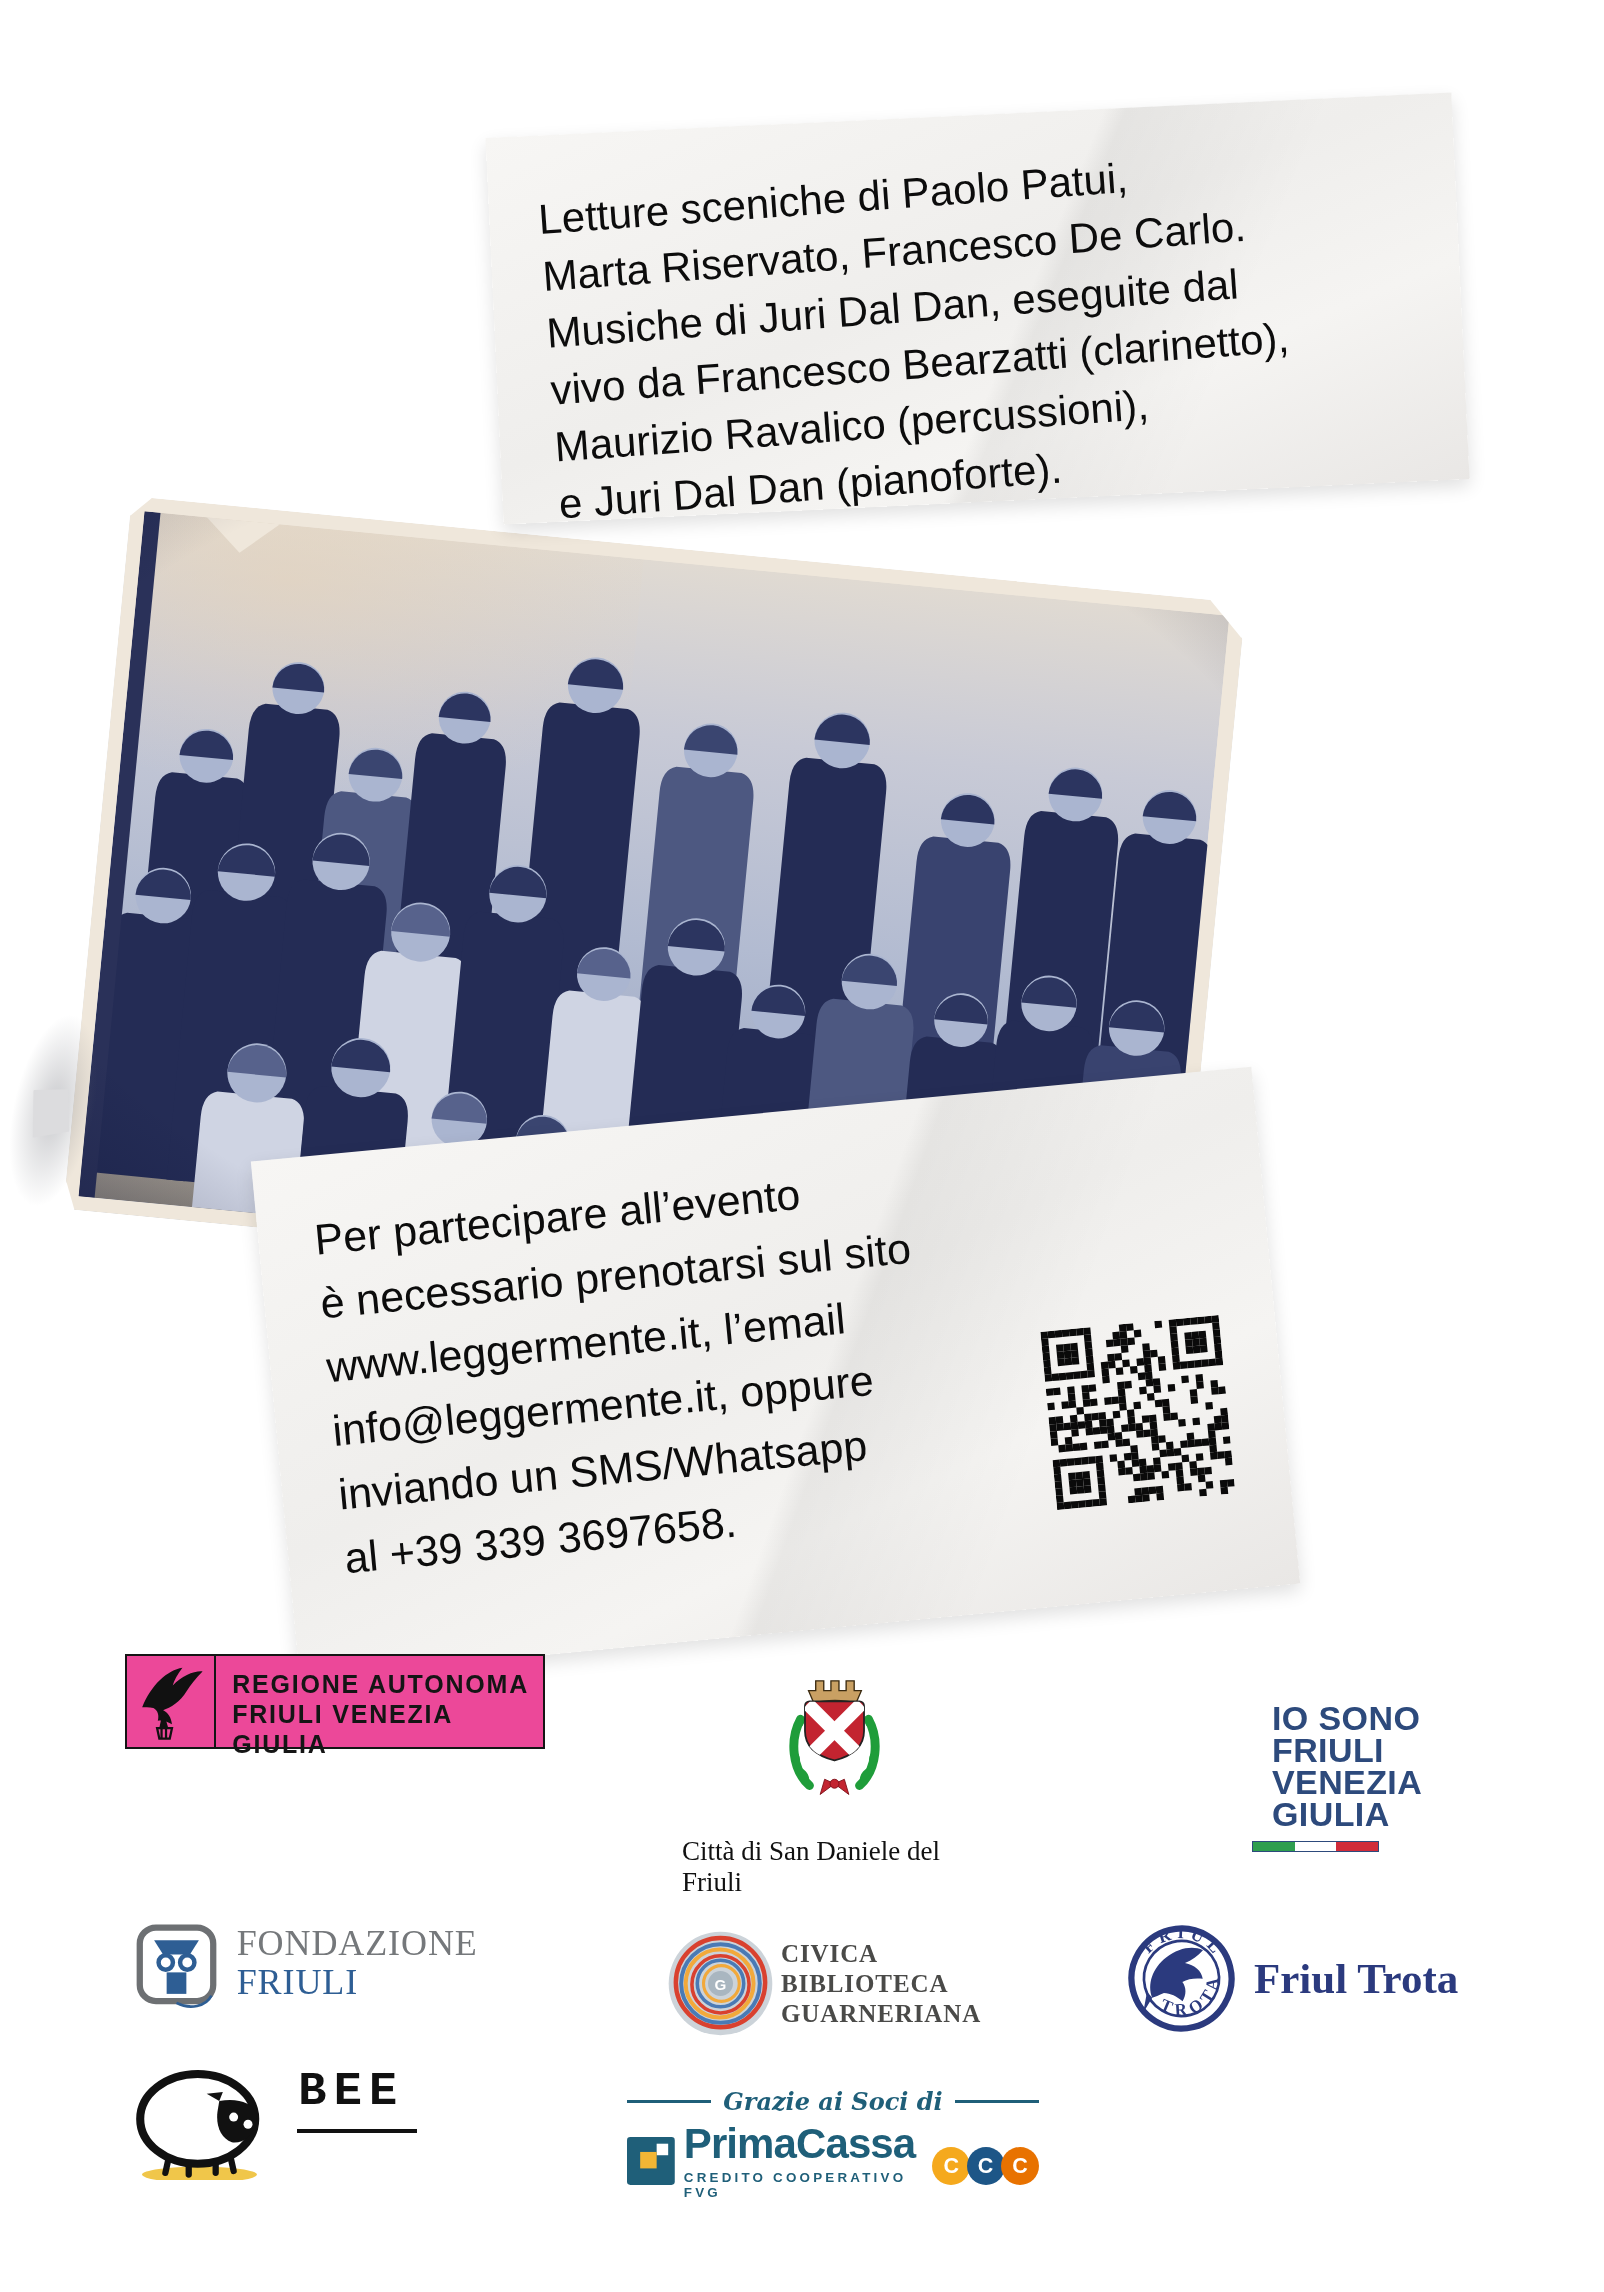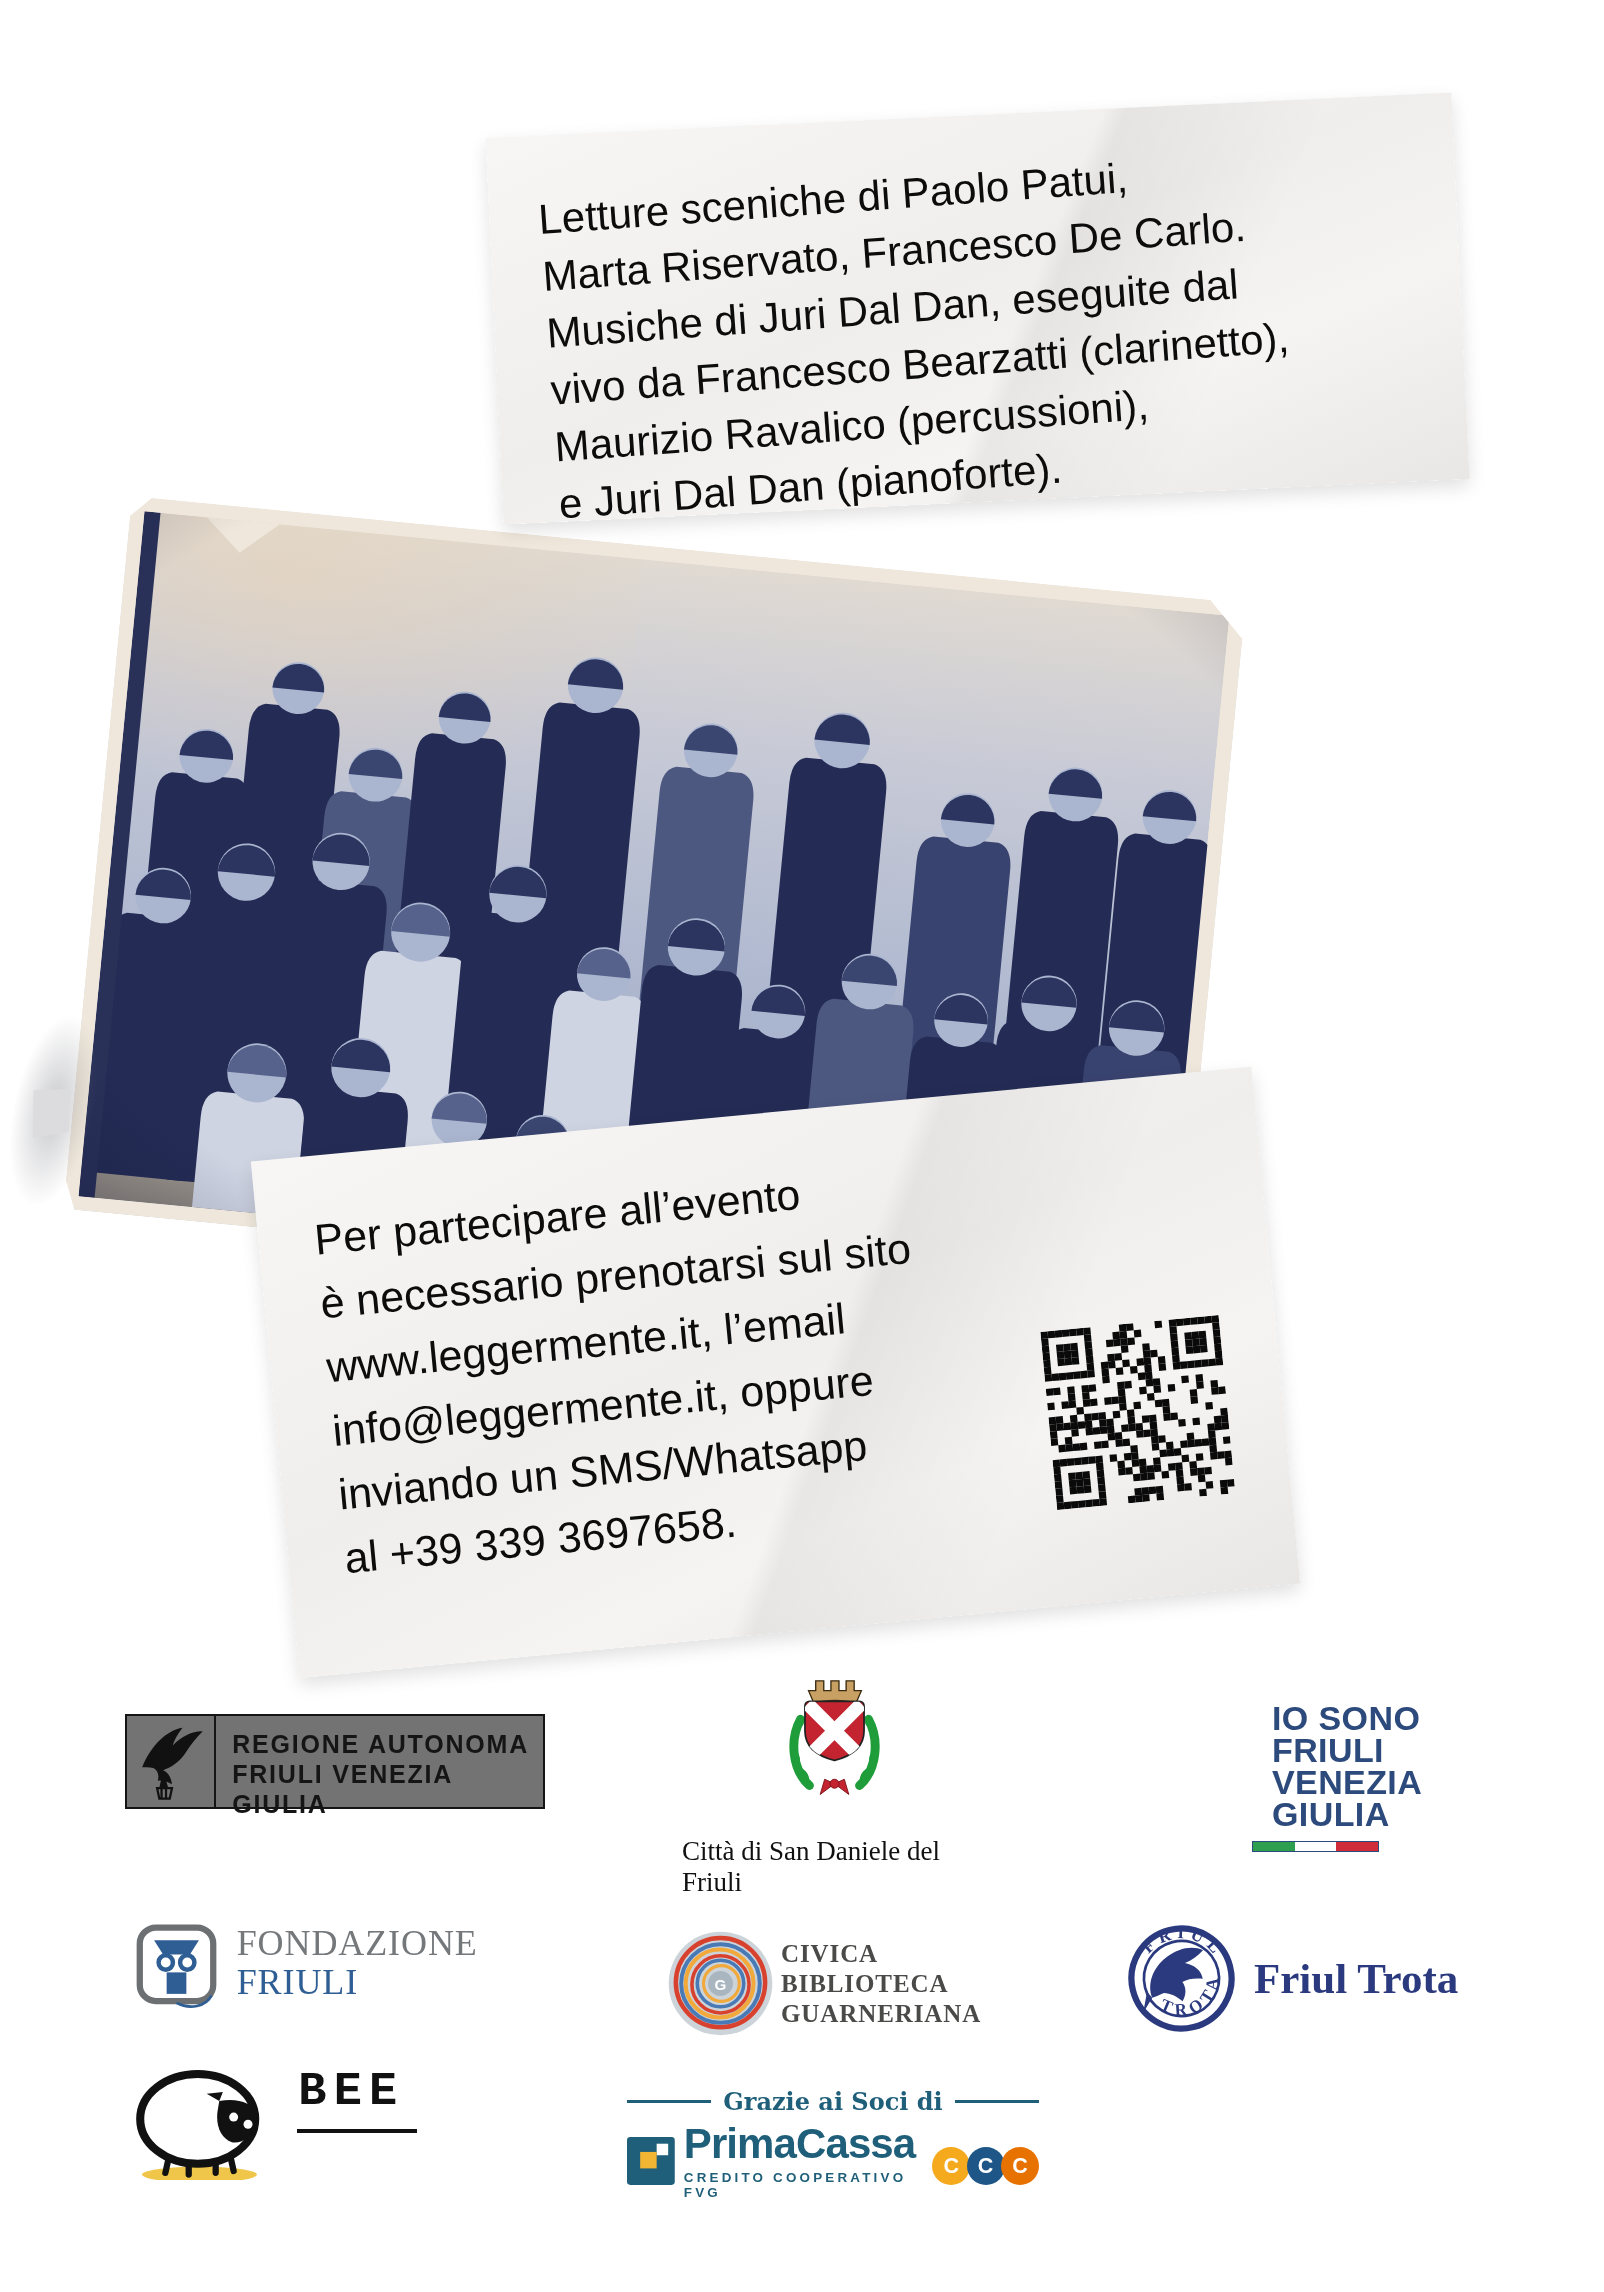--- a/index.html
+++ b/index.html
@@ -31,22 +31,22 @@
 
   .smudge{position:absolute;left:12.5px;top:1012px;width:81px;height:197px;
           background:radial-gradient(ellipse at center,rgba(110,112,120,.38),rgba(110,112,120,0) 70%);
           transform:rotate(12deg);}
   .paper-bit{position:absolute;left:27px;top:1085px;width:47px;height:57px;background:#dcdcde;
              clip-path:polygon(0 20%,70% 0,100% 70%,30% 100%);transform:rotate(18deg);}
 
   
   .sp{position:absolute;}
   
-  .regione{left:125px;top:1714px;width:416px;height:91px;border:2.7px solid #151515;
-           display:flex;align-items:stretch;background:#737373;}
+  .regione{left:125px;top:1654px;width:416px;height:91px;border:2.7px solid #151515;
+           display:flex;align-items:stretch;background:#ec4899;}
   .regione-eagle{width:91px;border-right:2.7px solid #151515;display:flex;align-items:center;justify-content:center;}
   .regione-text{padding:13.4px 0 0 16px;font-weight:bold;font-size:25px;line-height:30px;
                 letter-spacing:1.8px;color:#151515;}
   
   .sandaniele{left:682px;top:1671px;width:304px;display:flex;flex-direction:column;align-items:center;gap:20px;}
   .sandaniele-caption{margin-top:9px;font-family:"Liberation Serif",serif;font-size:27px;color:#111;}
   
   .iosono{left:1252px;top:1702px;}
   .iosono-line{font-weight:bold;font-size:34px;line-height:32px;letter-spacing:0.4px;color:#2d4a7c;margin-left:20px;}
   .iosono-flag{margin-top:10.7px;width:125px;height:9px;border:1.8px solid #2d4a7c;display:flex;}
@@ -67,21 +67,21 @@
   .trota-stamp{transform:rotate(-14deg);}
   
   .bee{left:133px;top:2065px;display:flex;align-items:flex-start;}
   .bee-text{margin-left:21.5px;font-family:"Liberation Mono",monospace;font-weight:bold;
             font-size:47px;letter-spacing:7.2px;color:#111;border-bottom:4.5px solid #111;
             padding:0 12.5px 10.7px 1.8px;}
   
   .primacassa{left:627px;top:2087px;width:412px;}
   .pc-tagline-row{display:flex;align-items:center;justify-content:center;}
   .pc-rule{width:104px;height:3.6px;background:#1f5f79;}
-  .pc-tagline{margin:0 12.5px;font-family:"DejaVu Serif",serif;font-weight:bold;
+  .pc-tagline{margin:0 12.5px;font-family:"DejaVu Serif",serif;font-style:italic;font-weight:bold;
               font-size:24px;color:#1f5f79;white-space:nowrap;}
   .pc-main{margin-top:6px;display:flex;align-items:center;}
   .pc-nameblock{margin-left:9px;}
   .pc-name{font-weight:bold;font-size:42px;letter-spacing:-0.9px;color:#1f5f79;line-height:43px;}
   .pc-sub{margin-top:4.5px;font-weight:bold;font-size:13.4px;letter-spacing:3.2px;color:#1f5f79;}
   .pc-ccc{display:flex;margin-left:7.2px;margin-top:10.7px;}
   .pc-c{width:38px;height:38px;border-radius:50%;margin-left:-3.6px;display:flex;align-items:center;
         justify-content:center;color:#fff;font-weight:bold;font-size:21.5px;}
   .ccc-yellow{background:#f5a91d;} .ccc-blue{background:#1d5687;} .ccc-orange{background:#e87200;}
   

